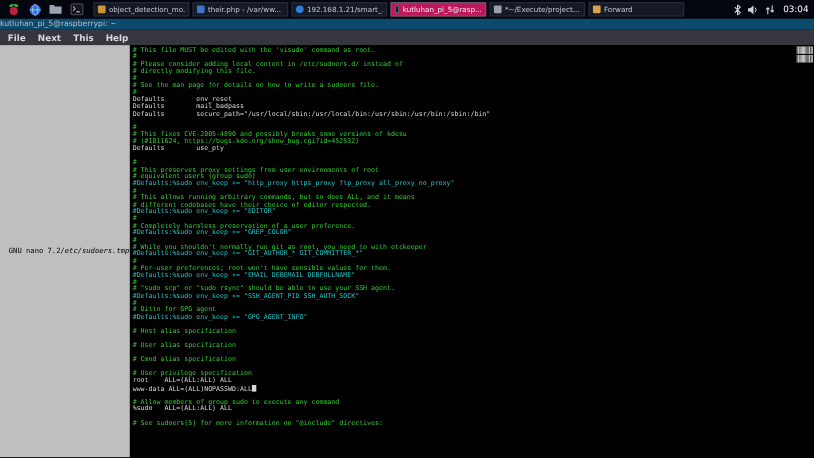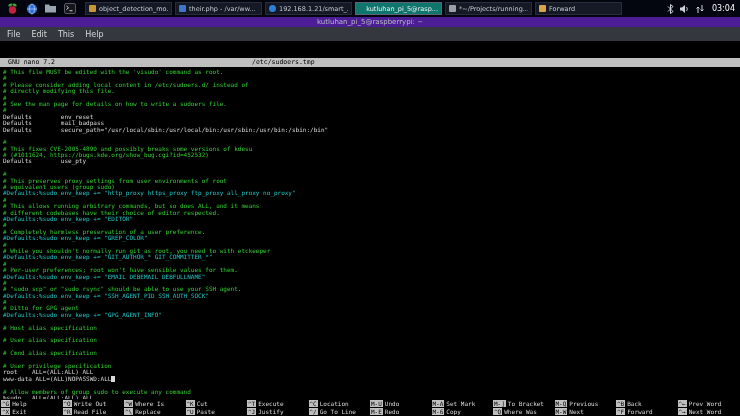--- a/index.html
+++ b/index.html
@@ -7,45 +7,45 @@
   body { font-family:"DejaVu Sans", sans-serif; }
   .screen { width:740px; height:416px; display:flex; flex-direction:column; position:relative; }
 
   
   .taskbar { height:17px; background:#04060f; display:flex; align-items:center; padding:0 5px; gap:4px; flex:0 0 auto; }
   .launcher { width:15px; height:15px; display:flex; align-items:center; justify-content:center; cursor:pointer; }
   .task-windows { display:flex; gap:3px; margin-left:4px; }
   .task-btn { display:flex; align-items:center; gap:3px; width:87px; height:13px; padding:0 3px;
               background:#141925; border:1px solid #262d3c; color:#c6cad1; font-size:6.5px;
               white-space:nowrap; overflow:hidden; }
-  .task-btn.active { background:#0f766e; border-color:#5a6475; color:#f0f2f5;justify-content:center; }
+  .task-btn.active { background:#be185d; border-color:#5a6475; color:#f0f2f5;justify-content:center; }
   .tb-icon { flex:0 0 7px; width:7px; height:7px; border-radius:1px; }
   .tb-icon.image { background:#c9973a; }
   .tb-icon.code { background:#3f74c9; }
   .tb-icon.globe { background:#2e7fd6; border-radius:50%; }
   .tb-icon.terminal { background:#191c23; border:1px solid #5f6570; }
   .tb-icon.editor { background:#9aa0a6; }
   .tb-icon.folder { background:#d8a44a; }
   .tb-label { overflow:hidden; text-overflow:clip; }
   .tray { margin-left:auto; display:flex; align-items:flex-start; gap:5px; }
   .clock { color:#ffffff; font-size:8px; margin-left:2px; }
 
   
-  .titlebar { height:10px; background:#4c1d95; color:#b9bec5; font-size:7px;
-              display:flex; align-items:center; justify-content:center; flex:0 0 auto; }
+  .titlebar { height:10px; background:#0c4a6e; color:#b9bec5; font-size:7px;
+              display:flex; align-items:center; flex:0 0 auto; }
   .menubar { height:14px; background:#34383e; color:#d6d8da; font-size:8px;
              display:flex; align-items:center; gap:11px; padding:0 7px; flex:0 0 auto; }
-  .menu-item { cursor:pointer; }
+  .menu-item { cursor:pointer;font-weight:bold; }
 
   
-  .terminal { flex:1; background:#000000; font-family:"DejaVu Sans Mono", monospace; display:flex; flex-direction:column; overflow:hidden;margin-top:17px; }
+  .terminal { flex:1; background:#000000; font-family:"DejaVu Sans Mono", monospace; display:flex; overflow:hidden; }
   .nano-header { flex:0 0 9px; background:#bfbfbf; color:#000; font-size:6.5px; line-height:9px;
                  display:flex; align-items:center; }
   .nh-left { flex:1; padding-left:8px; white-space:nowrap; }
-  .nh-center { flex:1; text-align:left; white-space:nowrap; }
+  .nh-center { flex:1; text-align:left; white-space:nowrap;font-style:italic; }
   .nh-right { flex:1; }
   .nano-content { flex:1; padding:2px 0 0 3px; font-size:6px; line-height:6.4px; white-space:pre; overflow:hidden; }
   .line { height:6.4px; }
   .t-comment { color:#33cc33; }
   .t-cyan { color:#22c3c3; }
   .t-plain { color:#d9d9d9; }
   .t-blank { color:#d9d9d9; }
   .cursor { display:inline-block; width:3.6px; height:6px; background:#d9d9d9; vertical-align:-1px; }
   .nano-footer { flex:0 0 17px; font-size:6px; padding:0 1px; }
   .footer-row { display:grid; grid-template-columns:repeat(12,1fr); height:8px; align-items:center; }
@@ -97,21 +97,21 @@
         <div class="task-btn">
           <span class="tb-icon globe"></span>
           <span class="tb-label">192.168.1.21/smart_...</span>
         </div>
         <div class="task-btn active">
           <span class="tb-icon terminal"></span>
           <span class="tb-label">kutluhan_pi_5@rasp...</span>
         </div>
         <div class="task-btn">
           <span class="tb-icon editor"></span>
-          <span class="tb-label">*~/Projects/running...</span>
+          <span class="tb-label">*~/Execute/project...</span>
         </div>
         <div class="task-btn">
           <span class="tb-icon folder"></span>
           <span class="tb-label">Forward</span>
         </div>
       </div>
 
     <div class="tray">
       <svg width="7" height="10" viewBox="0 0 7 10">
         <path d="M1 2.5 L6 7.5 L3.5 9.5 L3.5 0.5 L6 2.5 L1 7.5" stroke="#cfd4da" stroke-width="1" fill="none" stroke-linejoin="round"></path>
@@ -127,21 +127,21 @@
       <span class="clock">03:04</span>
     </div>
   </div>
 
   <div class="titlebar">
     <span>kutluhan_pi_5@raspberrypi: ~</span>
   </div>
 
   <div class="menubar">
       <span class="menu-item">File</span>
-      <span class="menu-item">Edit</span>
+      <span class="menu-item">Next</span>
       <span class="menu-item">This</span>
       <span class="menu-item">Help</span>
     </div>
 
   <div class="terminal">
     <div class="nano-header">
       <span class="nh-left">GNU nano 7.2</span>
       <span class="nh-center">/etc/sudoers.tmp</span>
       <span class="nh-right"></span>
     </div>

